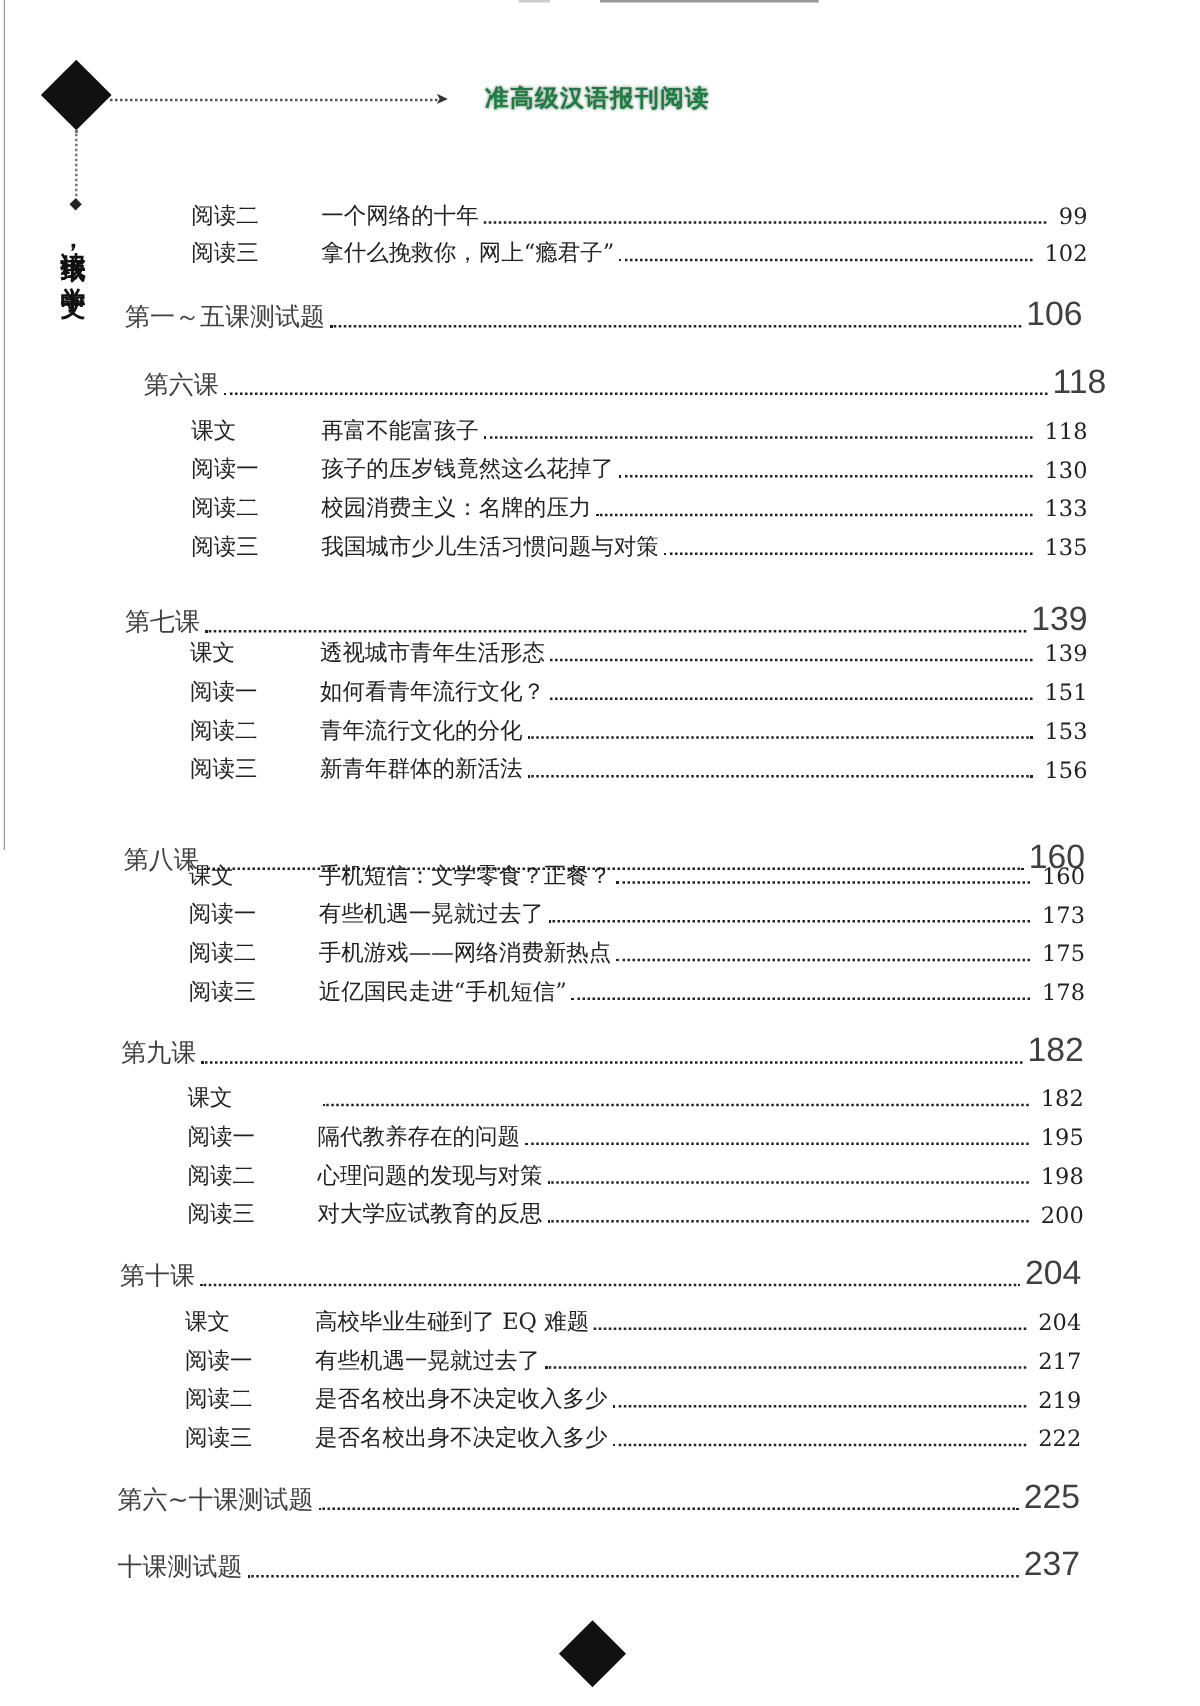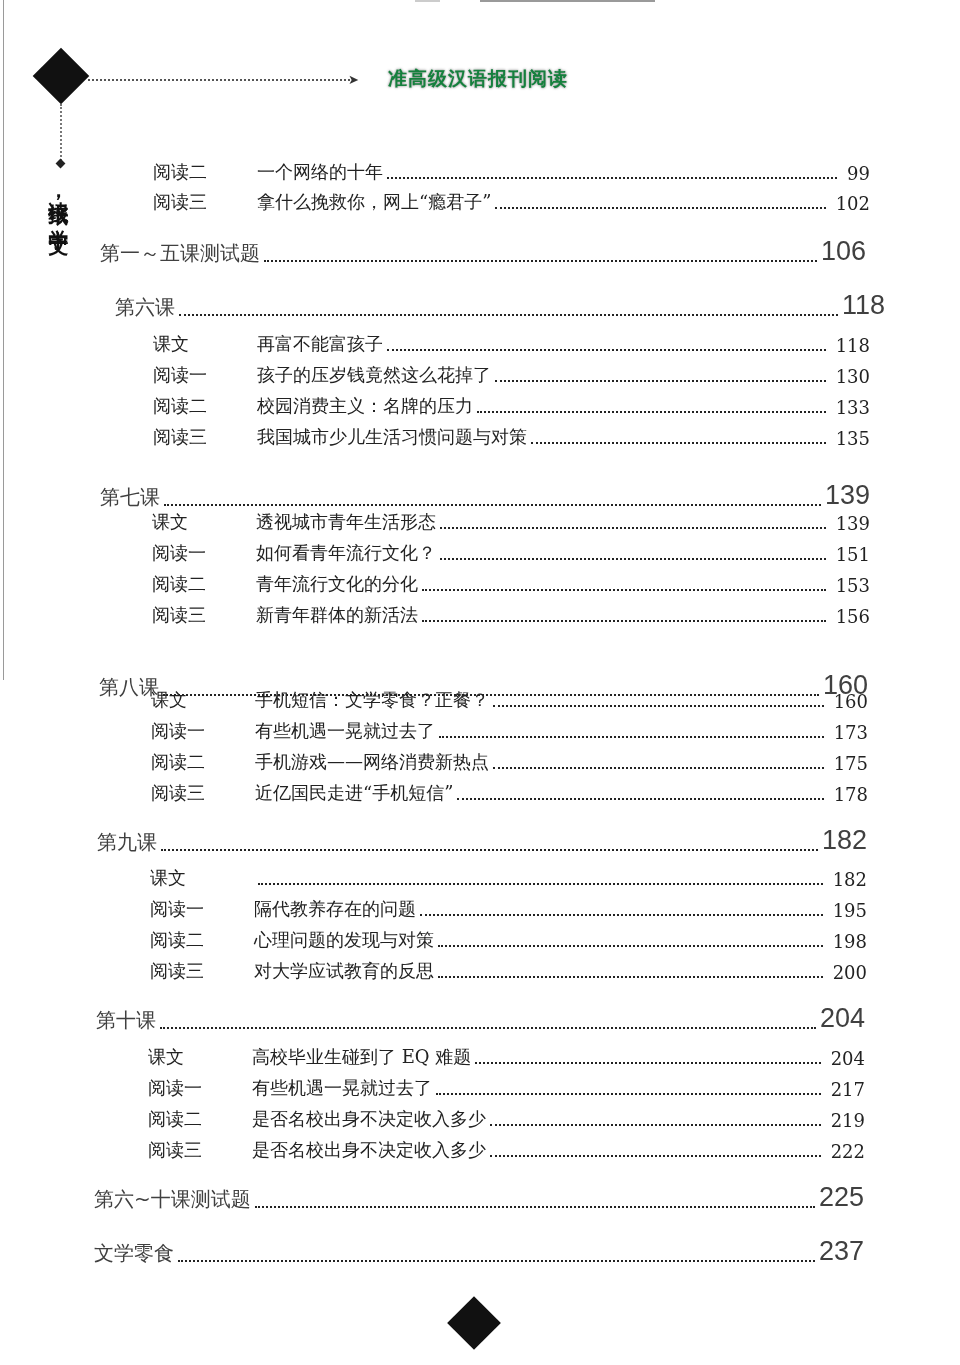--- a/index.html
+++ b/index.html
@@ -213,19 +213,19 @@
       <span class="title">是否名校出身不决定收入多少</span>
       <span class="leader"></span>
       <span class="page">222</span>
     </div>
     <div class="row chap" style="top: 1182px; left: 94px; width: 770px;">
       <span class="title">第六~十课测试题</span>
       <span class="leader"></span>
       <span class="page">225</span>
     </div>
     <div class="row chap" style="top: 1236px; left: 94px; width: 770px;">
-      <span class="title">文学零食</span>
+      <span class="title">十课测试题</span>
       <span class="leader"></span>
       <span class="page">237</span>
     </div>
   </div>
 
 <div class="diamond bottom-diamond"></div>
 
 </body></html>

